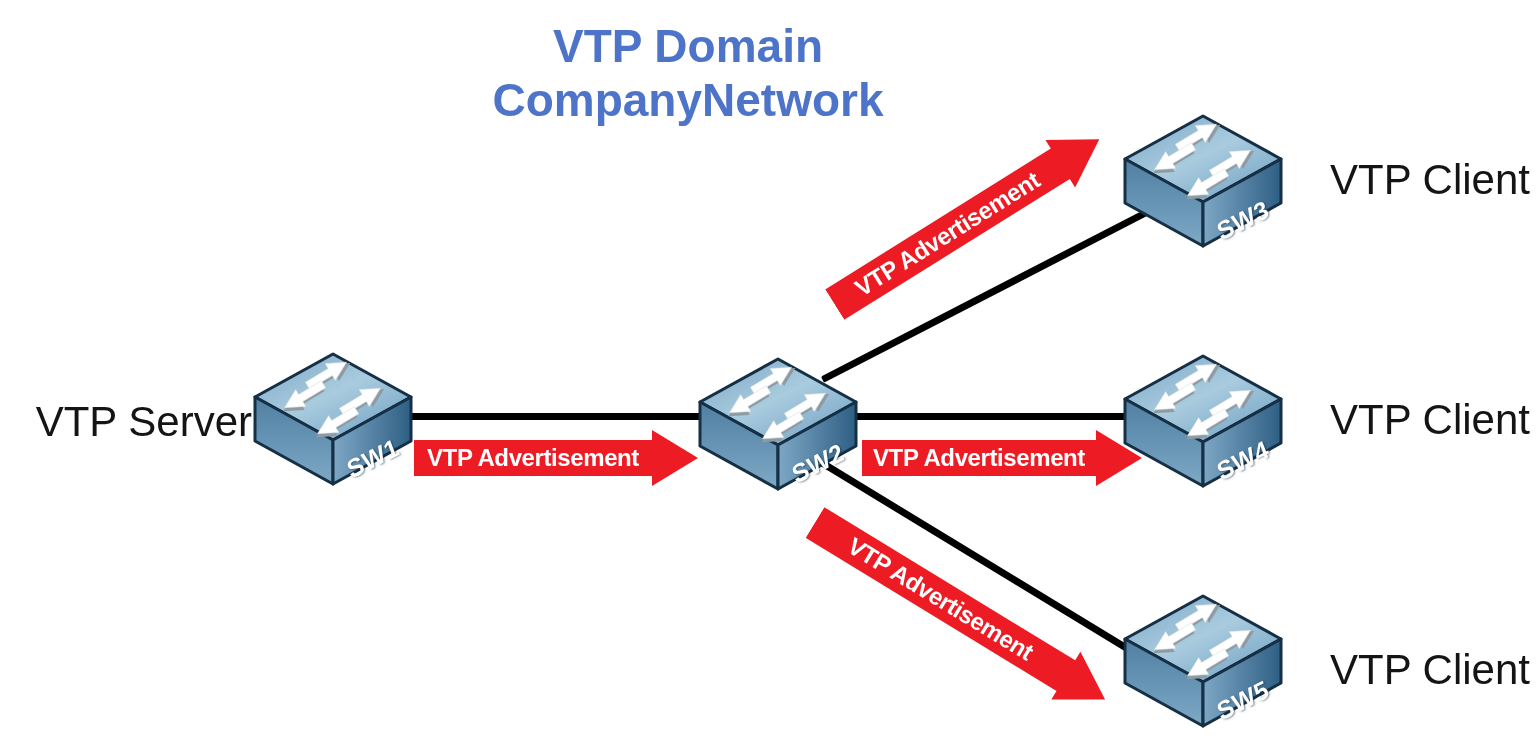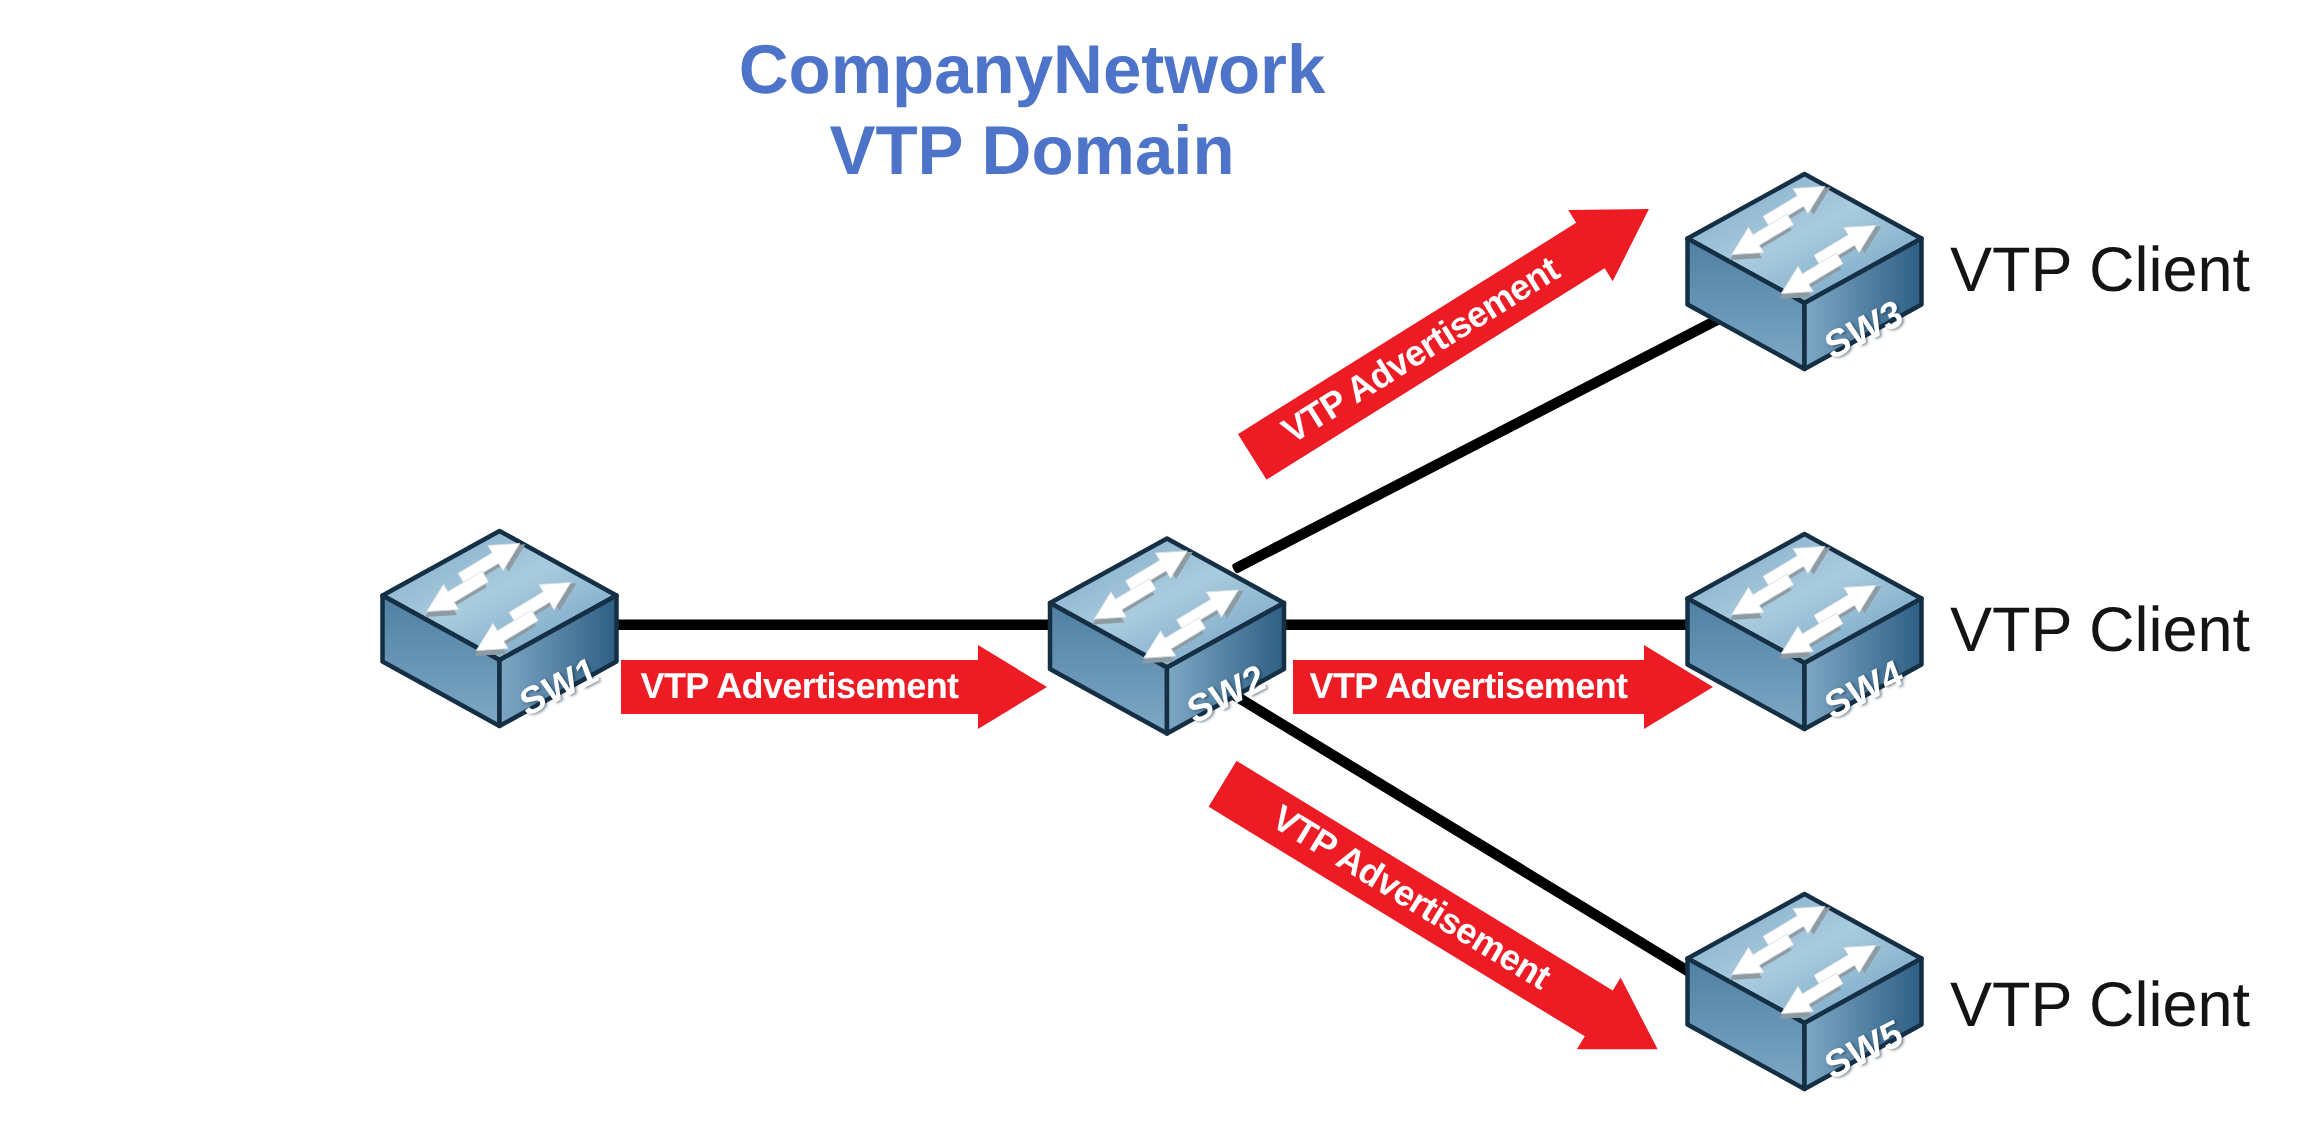--- a/index.html
+++ b/index.html
@@ -45,21 +45,21 @@
   }
   #node-sw1{left:251px;top:350px;}
   #node-sw2{left:696px;top:355px;}
   #node-sw3{left:1121px;top:112px;}
   #node-sw4{left:1121px;top:352px;}
   #node-sw5{left:1121px;top:592px;}
 
   
   .role-label{
     position:absolute;z-index:4;color:#141414;font-size:42px;font-weight:500;
-    text-align:left;line-height:1.12;
+    text-align:right;line-height:1.12;
   }
   #role-sw1{left:8px;top:398px;width:244px;}
   #role-sw2{left:558px;top:242px;width:260px;}
   #role-sw3{left:1300px;top:156px;width:230px;}
   #role-sw4{left:1300px;top:396px;width:230px;}
   #role-sw5{left:1300px;top:646px;width:230px;}
 
   .sprite{position:absolute;width:0;height:0;overflow:hidden;}
 </style>
 </head>
@@ -101,22 +101,22 @@
         <use href="#swArrow" fill="#8E9BA3" transform="translate(3,-3)"></use>
         <use href="#swArrow" fill="#FFFFFF" stroke="#D7DDE1" stroke-width="0.6"></use>
       </g>
     </g>
   </defs>
 </svg>
 
 <div class="canvas">
 
   <div class="diagram-title">
+    <div>VTP Domain</div>
     <div>CompanyNetwork</div>
-    <div>VTP Domain</div>
   </div>
 
   <div class="link" id="link-sw1-sw2"></div>
   <div class="link" id="link-sw2-sw3"></div>
   <div class="link" id="link-sw2-sw4"></div>
   <div class="link" id="link-sw2-sw5"></div>
 
   <div class="adv-arrow" id="adv-sw1-sw2">
     <span>VTP Advertisement</span>
   </div>
@@ -154,17 +154,18 @@
       </svg>
     <span class="sw-label">SW4</span>
   </div>
   <div class="switch-node" id="node-sw5">
     <svg class="switch-svg" viewBox="0 0 164 138">
         <use href="#switch-symbol"></use>
       </svg>
     <span class="sw-label">SW5</span>
   </div>
 
+  <div class="role-label" id="role-sw1">VTP Server</div>
   <div class="role-label" id="role-sw3">VTP Client</div>
   <div class="role-label" id="role-sw4">VTP Client</div>
   <div class="role-label" id="role-sw5">VTP Client</div>
 
 </div>
 
 </body></html>

